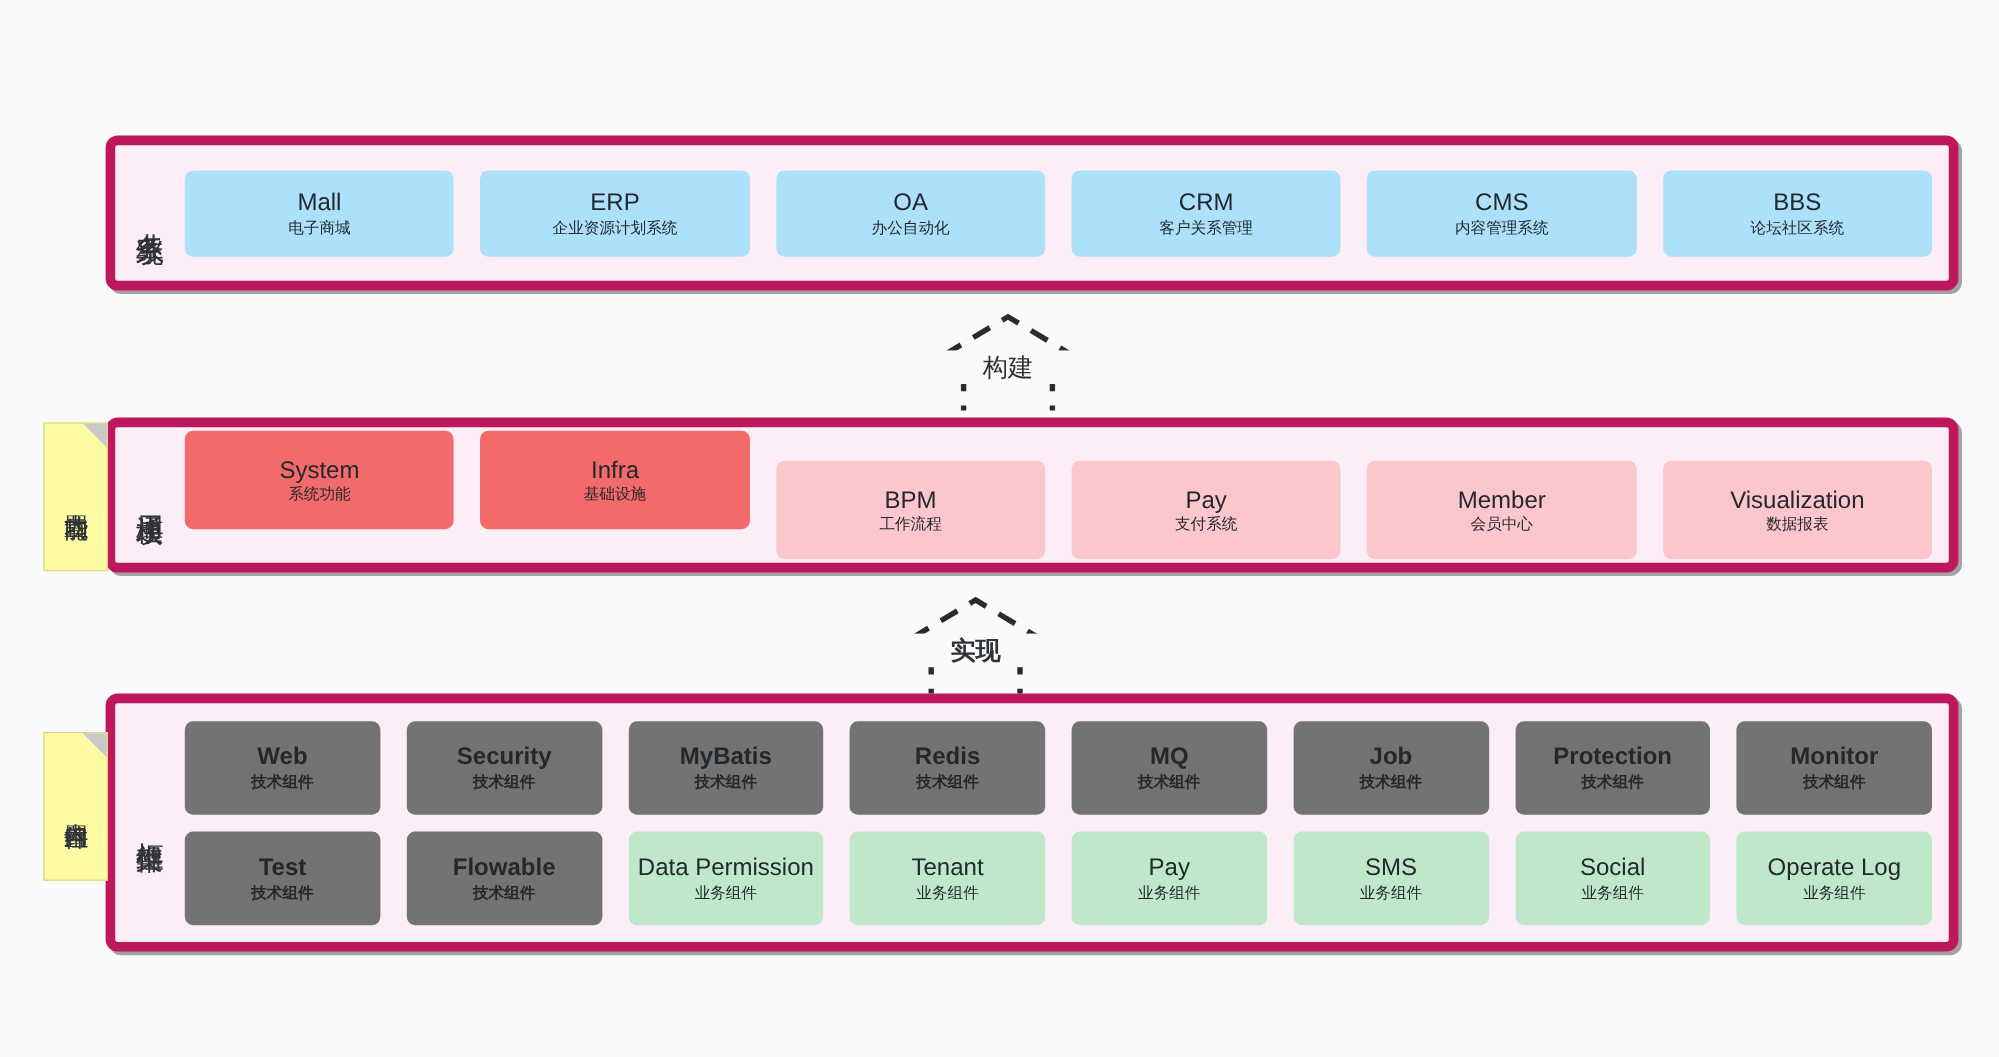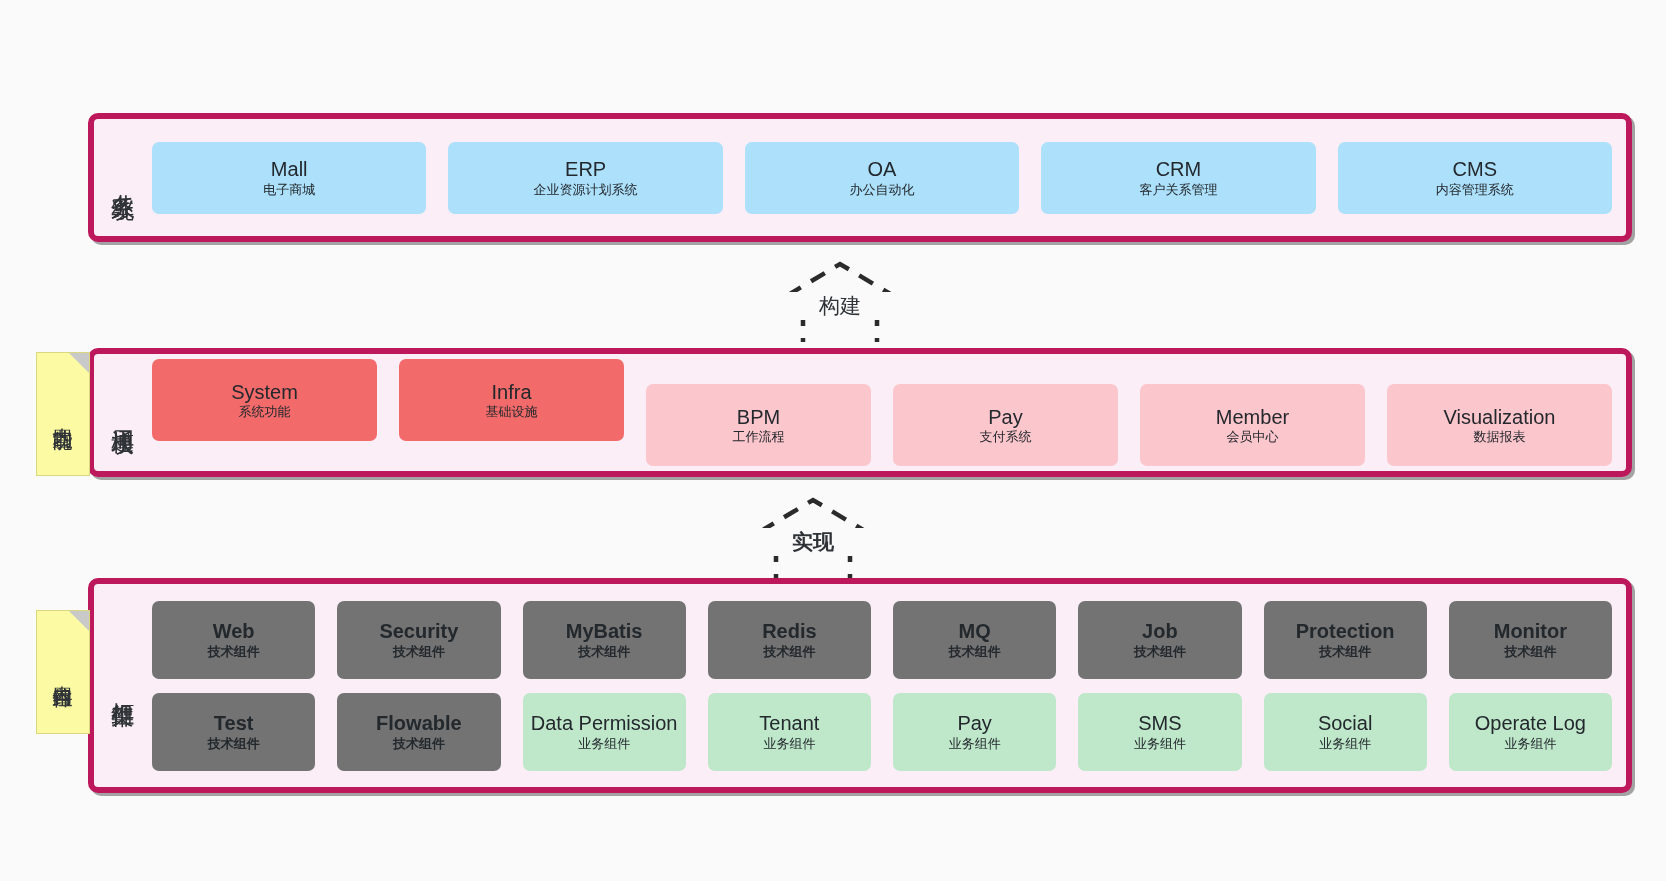--- a/index.html
+++ b/index.html
@@ -13,21 +13,21 @@
     position: relative;
     font-family: "Liberation Sans", "DejaVu Sans", sans-serif;
     overflow: hidden;
   }
 
   
   .band {
     position: absolute;
     box-sizing: border-box;
     background: #fbeef6;
-    border: 6px solid #be185d;
+    border: 8px solid #be185d;
     border-radius: 10px;
     box-shadow: 3px 3px 0 rgba(0,0,0,0.35);
     display: flex;
     align-items: stretch;
   }
 
   
   .band-label {
     flex: 0 0 auto;
     width: 38px;
@@ -163,20 +163,24 @@
         <span class="t2">办公自动化</span>
       </div>
       <div class="cell c-blue">
         <span class="t1">CRM</span>
         <span class="t2">客户关系管理</span>
       </div>
       <div class="cell c-blue">
         <span class="t1">CMS</span>
         <span class="t2">内容管理系统</span>
       </div>
+      <div class="cell c-blue">
+        <span class="t1">BBS</span>
+        <span class="t2">论坛社区系统</span>
+      </div>
     </div>
   </div>
 </div>
 
 <div class="uml-arrow" id="arrow-build">
   <svg width="190" height="85" viewBox="0 0 190 85">
     <path d="M 18 52 L 95 6 L 172 52" fill="none" stroke="#2b2b2b" stroke-width="4.5" stroke-dasharray="16 12" stroke-linecap="butt"></path>
     <path d="M 58 52 L 58 84 M 58 52 L 132 52 M 132 52 L 132 84" fill="none" stroke="#2b2b2b" stroke-width="4.5" stroke-dasharray="16 12"></path>
   </svg>
   <div class="arrow-text">构建</div>

